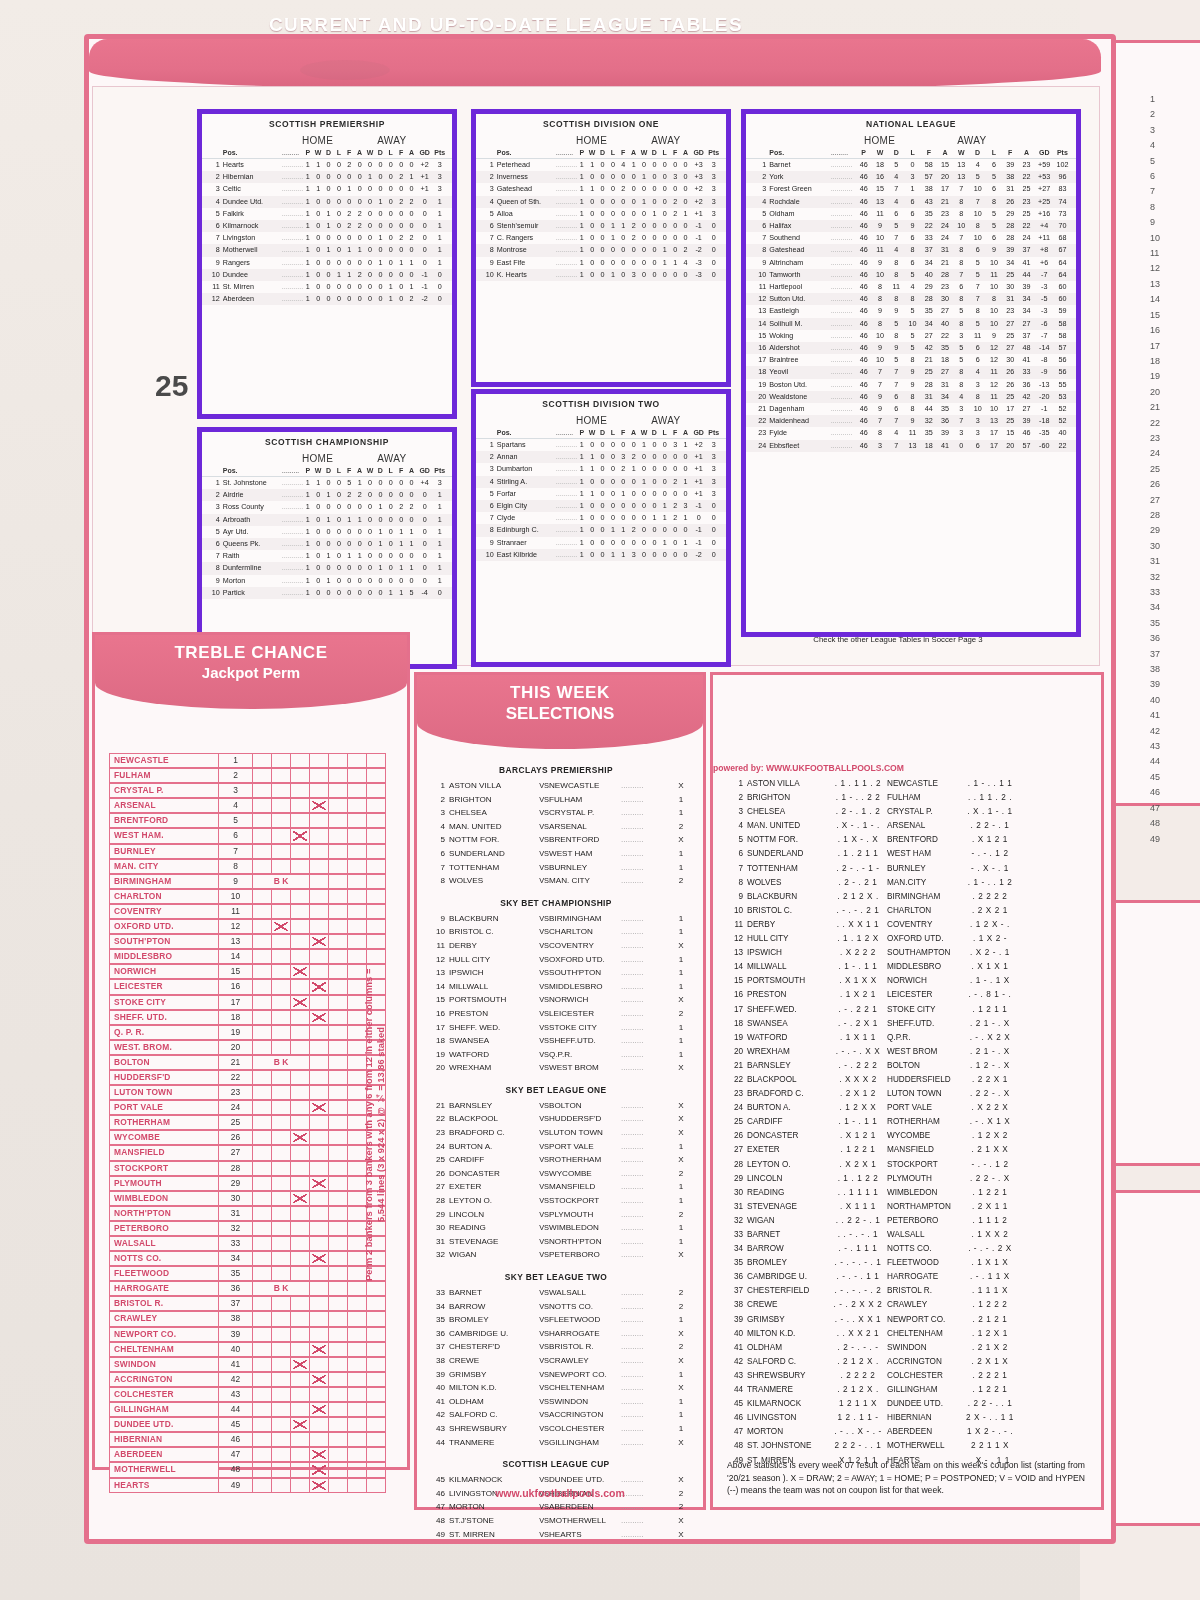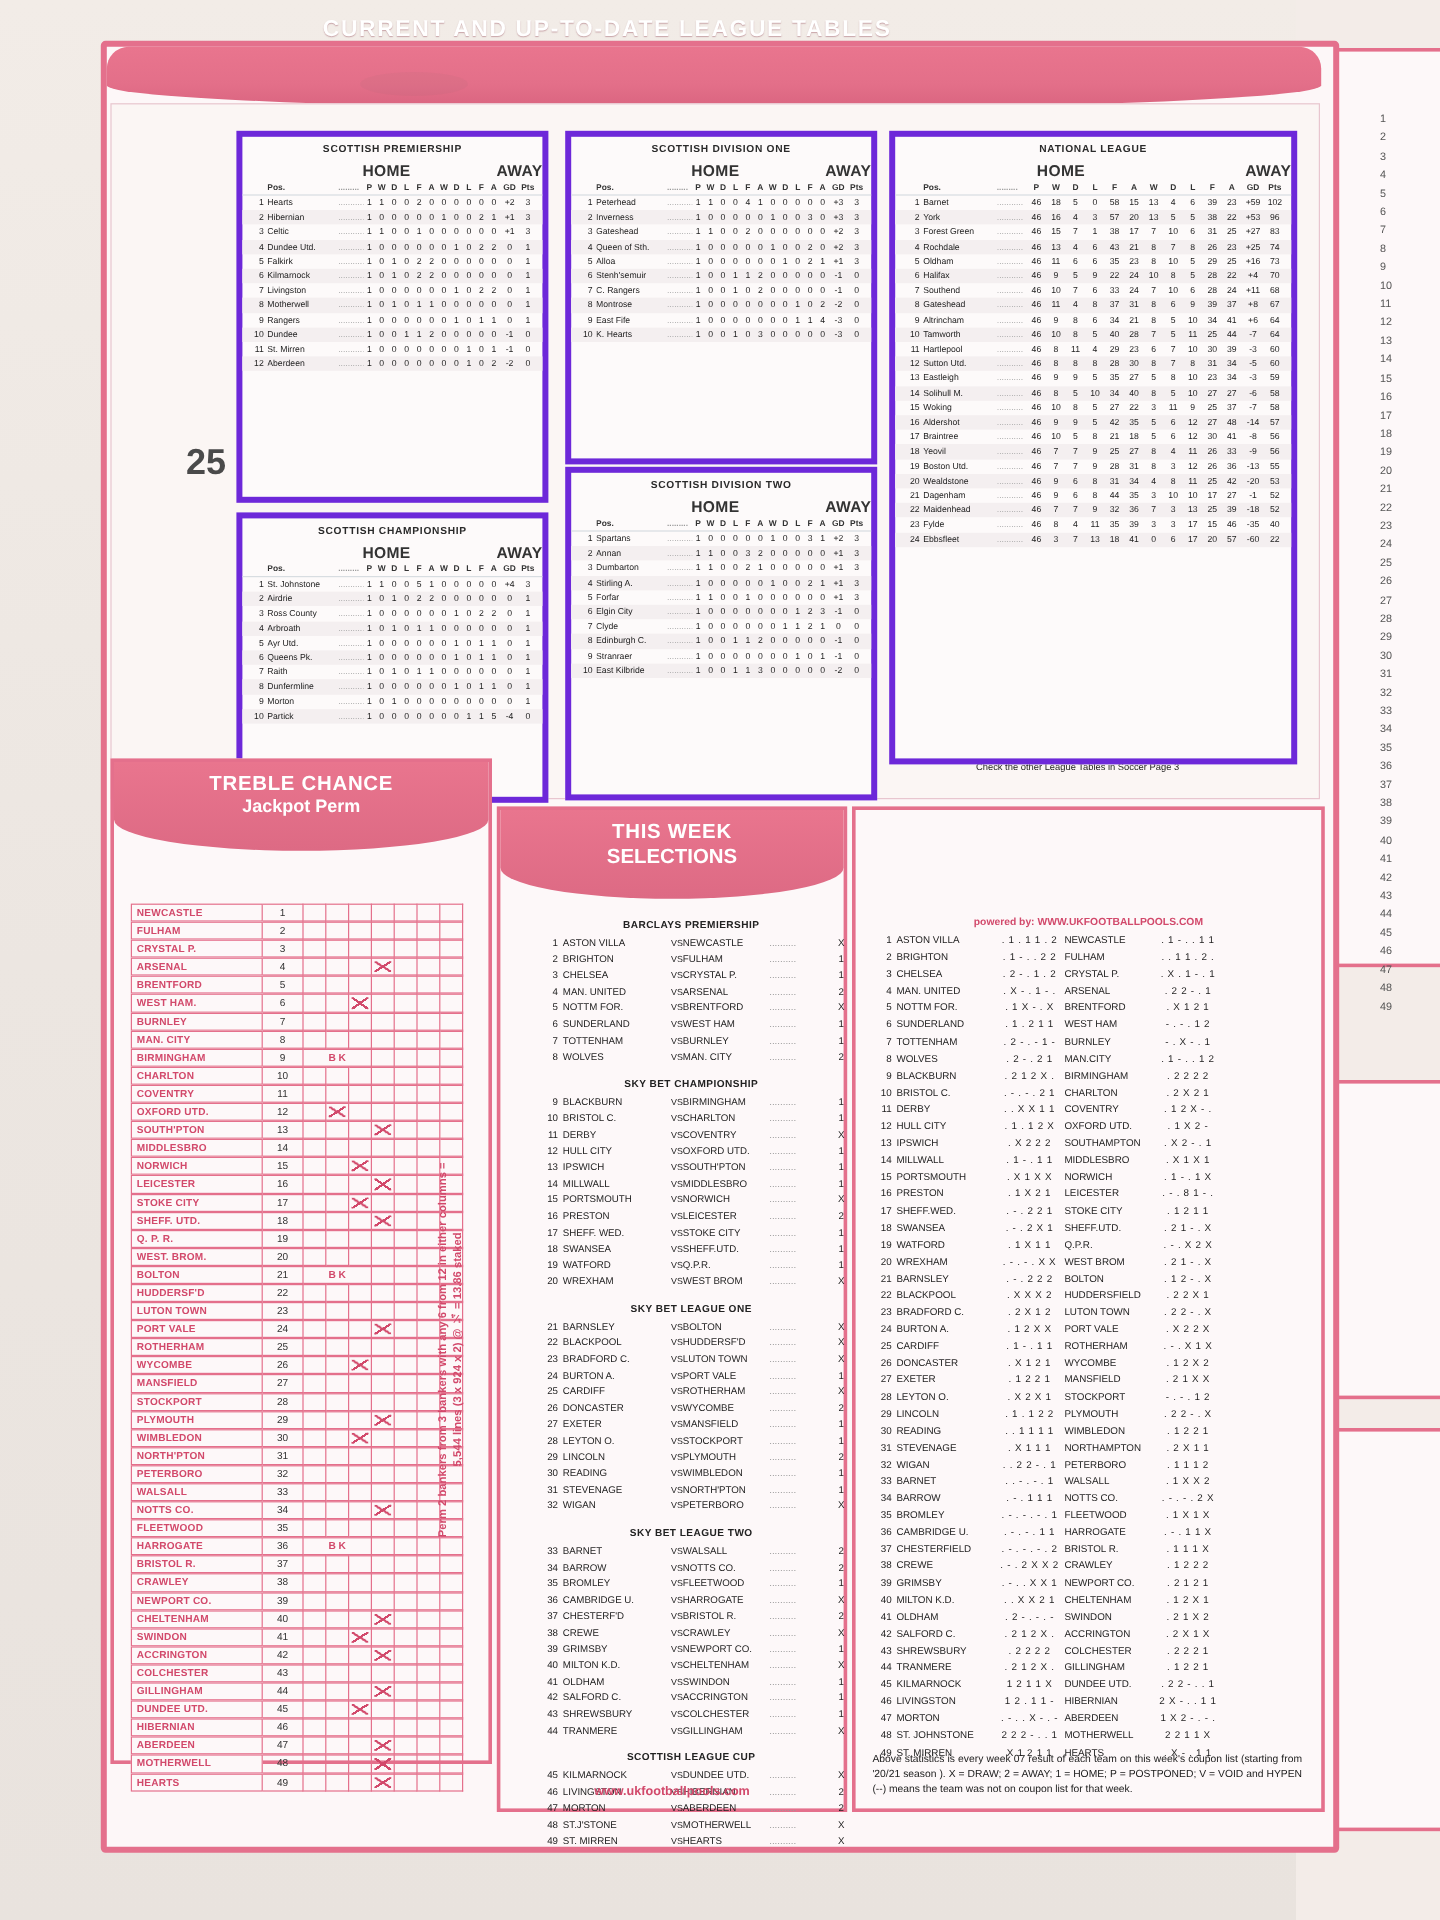--- a/index.html
+++ b/index.html
@@ -56,22 +56,22 @@
   .tables-panel{
     position:absolute;left:92px;top:86px;width:1006px;height:578px;
     background:#fbf6f4;border:1px solid #e8c6cf;
   }
   .tbl{position:absolute;border:5px solid #6d28d9;background:#fdfafa;}
   .tbl-title{
     text-align:center;font-size:8.5px;font-weight:bold;color:#2a2a2a;
     letter-spacing:.6px;margin-top:5px;
   }
   .ha-row{
-    display:flex;font-size:13px;font-weight:bold;color:#333;
-    margin-top:6px;letter-spacing:.3px;justify-content:space-between;
+    display:flex;font-size:10px;font-weight:normal;color:#333;
+    margin-top:6px;letter-spacing:.3px;
   }
   .hdr-row{
     display:flex;font-size:7px;color:#333;font-weight:bold;border-bottom:1px solid #d8dde1;
     padding-bottom:2px;
   }
   .row{display:flex;font-size:7.2px;color:#1d1d1d;line-height:12.2px;}
   .row.alt{background:#f4eff0;}
   .c-pos{width:16px;text-align:right;padding-right:3px;}
   .c-team{width:74px;overflow:hidden;white-space:nowrap;}
   .cell{width:13px;text-align:center;}
@@ -141,21 +141,21 @@
   .sel-vs{width:26px;text-align:right;font-size:7.4px;}
   .sel-b{width:72px;}
   .sel-dots{flex:1;color:#999;overflow:hidden;}
   .sel-r{width:12px;text-align:center;}
   .url{
     text-align:center;color:#d2496b;font-weight:bold;font-size:10.5px;
   }
 
   
   .sum-powered{
-    text-align:center;font-size:8.6px;color:#d2496b;font-weight:bold;
+    font-size:8.6px;color:#d2496b;font-weight:bold;
   }
   .sum-row{display:flex;font-size:8.2px;color:#1d1d1d;line-height:14.1px;}
   .sum-n{width:22px;text-align:right;padding-right:4px;}
   .sum-a{width:82px;}
   .sum-res{width:58px;text-align:center;letter-spacing:.6px;}
   .sum-b{width:78px;}
   .sum-res2{width:50px;text-align:center;letter-spacing:.6px;}
   .sum-note{
     font-size:8.6px;color:#1a1a1a;line-height:12.6px;text-align:justify;
   }
@@ -2191,21 +2191,21 @@
         </div>
       </div>
     <div class="perm-text" id="perm-text" style="left:268px;top:330px;height:320px;width:34px;">Perm 2 bankers from 3 bankers with any 6 from 12 in either columns = 5,544 lines (3 x 924 x 2) @ ¼ = 13.86 staked</div>
   </div>
 
   <div class="box" id="sel-box" style="left:414px;top:672px;width:286px;height:832px;">
     <div class="box-head" style="height:74px;">
       <div class="l1">THIS WEEK</div>
       <div class="l2" style="font-size:17px;">SELECTIONS</div>
     </div>
-    <div id="sel-body" style="position:absolute;left:28px;top:80px;width:262px;">
+    <div id="sel-body" style="position:absolute;left:8px;top:80px;width:262px;">
         <div class="sel-sub">BARCLAYS PREMIERSHIP</div>
         <div class="sel-row">
           <div class="sel-n">1</div>
           <div class="sel-a">ASTON VILLA</div>
           <div class="sel-vs">VS</div>
           <div class="sel-b">NEWCASTLE</div>
           <div class="sel-dots">..........</div>
           <div class="sel-r">X</div>
         </div>
         <div class="sel-row">

